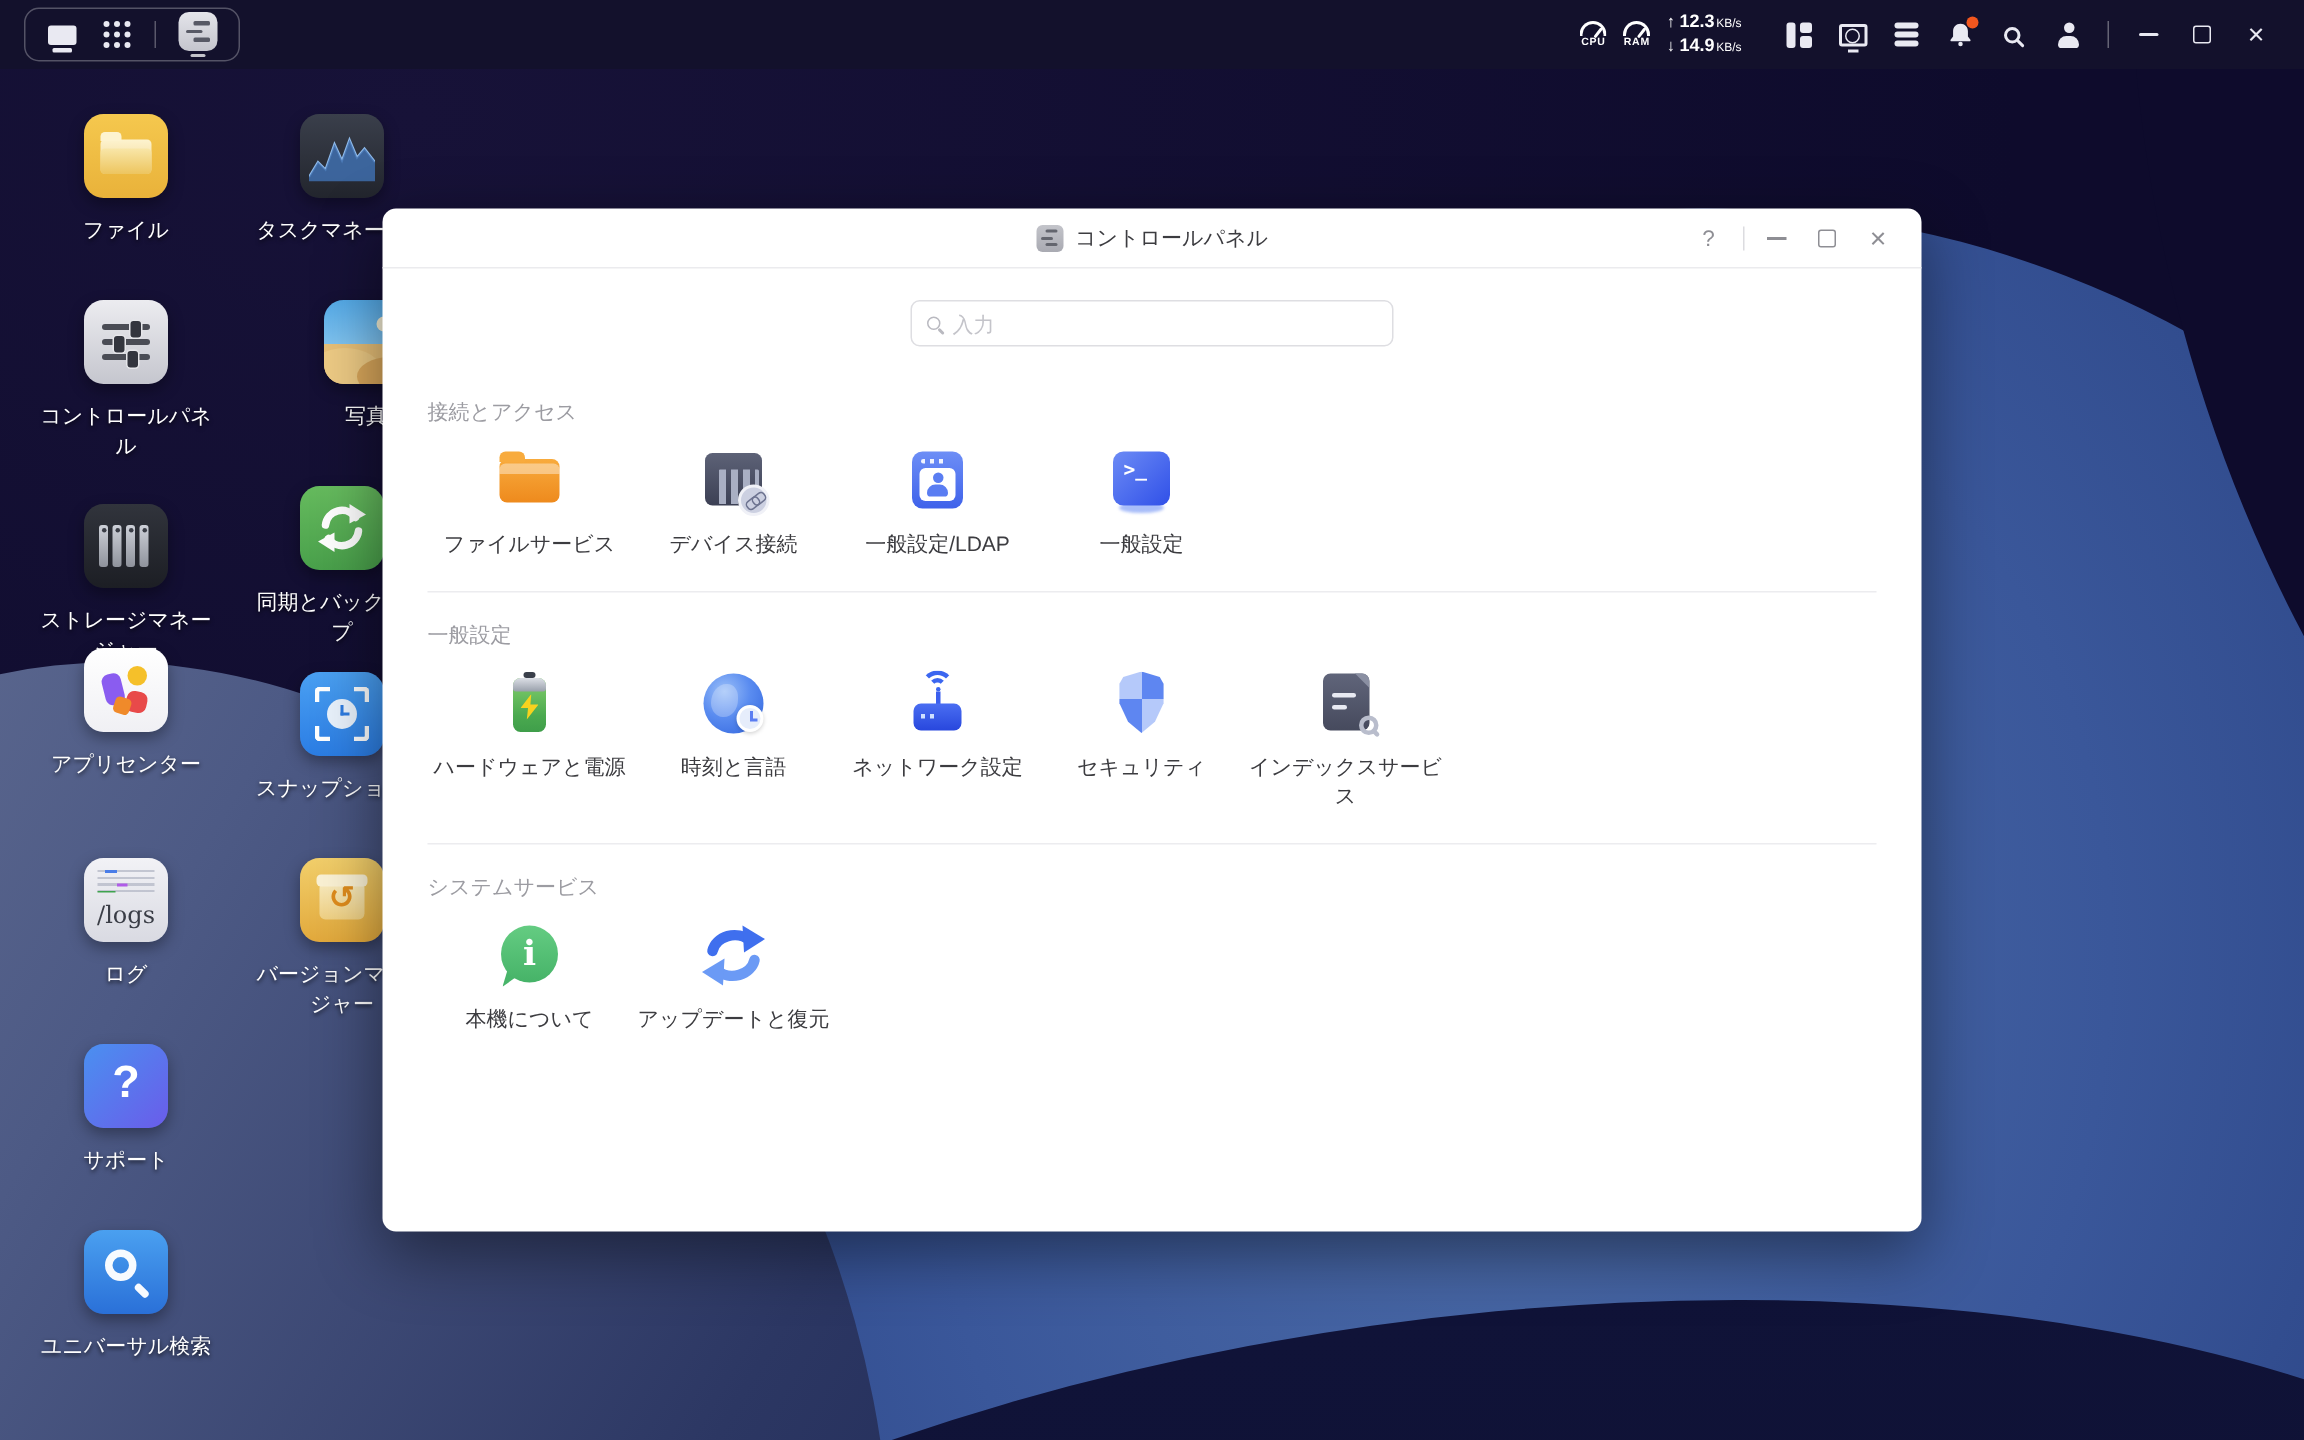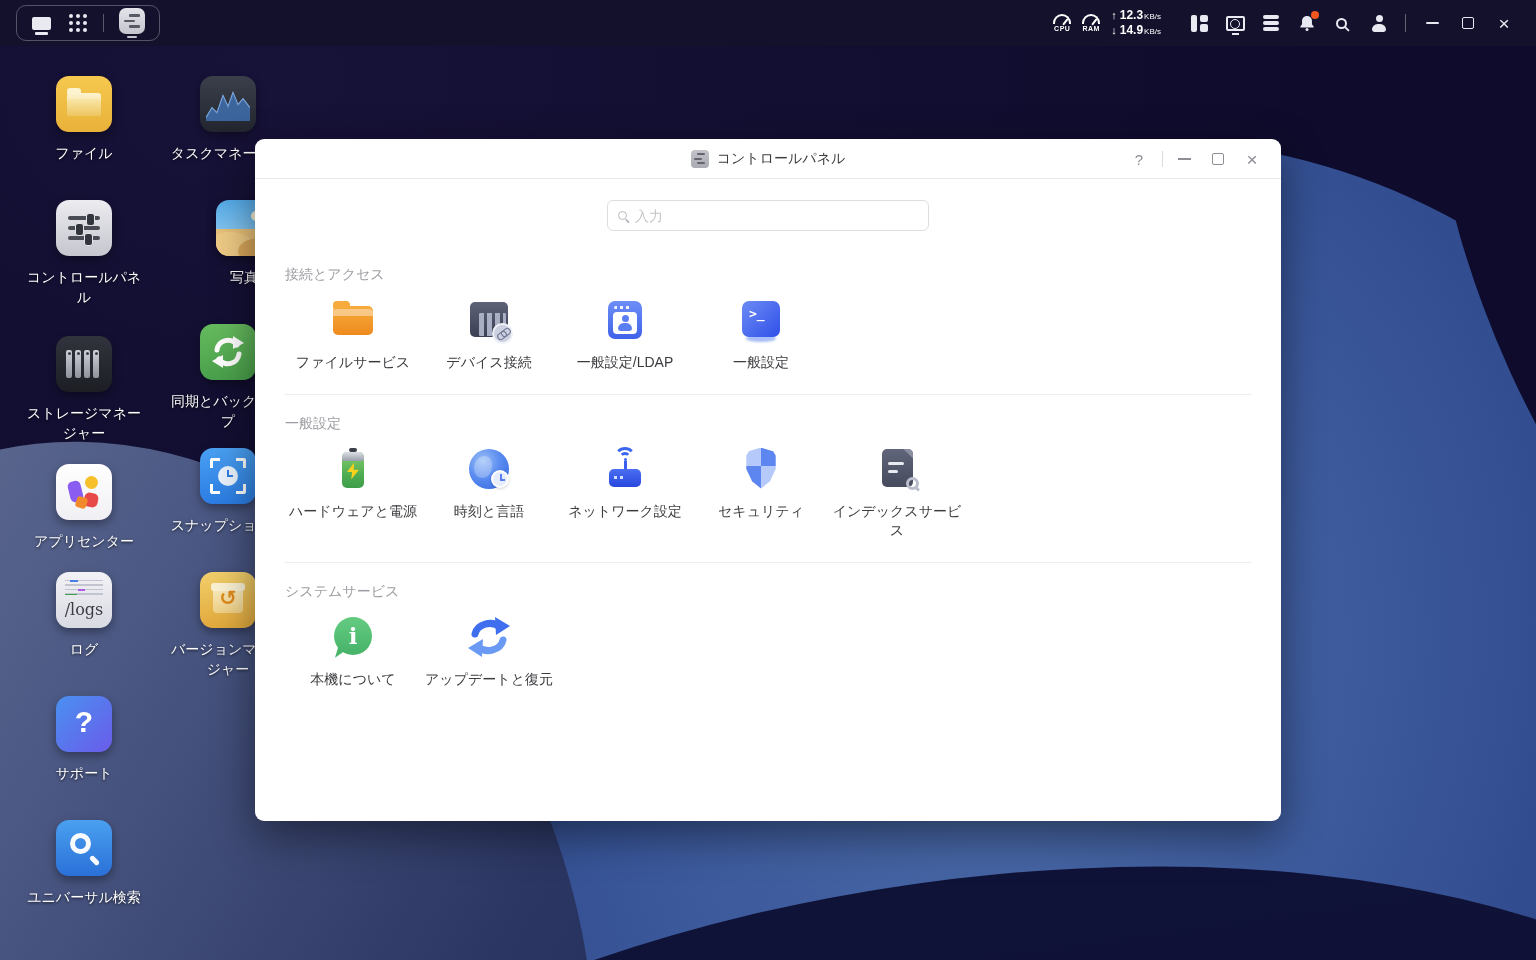--- a/index.html
+++ b/index.html
@@ -373,21 +373,21 @@
   <div class="dicon di-sync">
     <svg width="36" height="36" viewBox="0 0 36 36">
       <path d="M7 16 A11 11 0 0 1 27 11" fill="none" stroke="#fff" stroke-width="5" stroke-linecap="round"></path>
       <polygon points="23,2 34,9 23,15" fill="#fff"></polygon>
       <path d="M29 20 A11 11 0 0 1 9 25" fill="none" stroke="#fff" stroke-width="5" stroke-linecap="round"></path>
       <polygon points="13,21 2,27 13,34" fill="#fff"></polygon>
     </svg>
   </div>
   <div class="dlabel">同期とバックアップ</div>
 </div>
-<div class="ditem" style="left:14px;top:464px">
+<div class="ditem" style="left:14px;top:432px">
   <div class="dicon di-appcenter">
     <div class="ac-purple"></div>
       <div class="ac-yellow"></div>
       <div class="ac-red"></div>
       <div class="ac-orange"></div>
   </div>
   <div class="dlabel">アプリセンター</div>
 </div>
 <div class="ditem" style="left:158px;top:448px">
   <div class="dicon di-snapshot">

